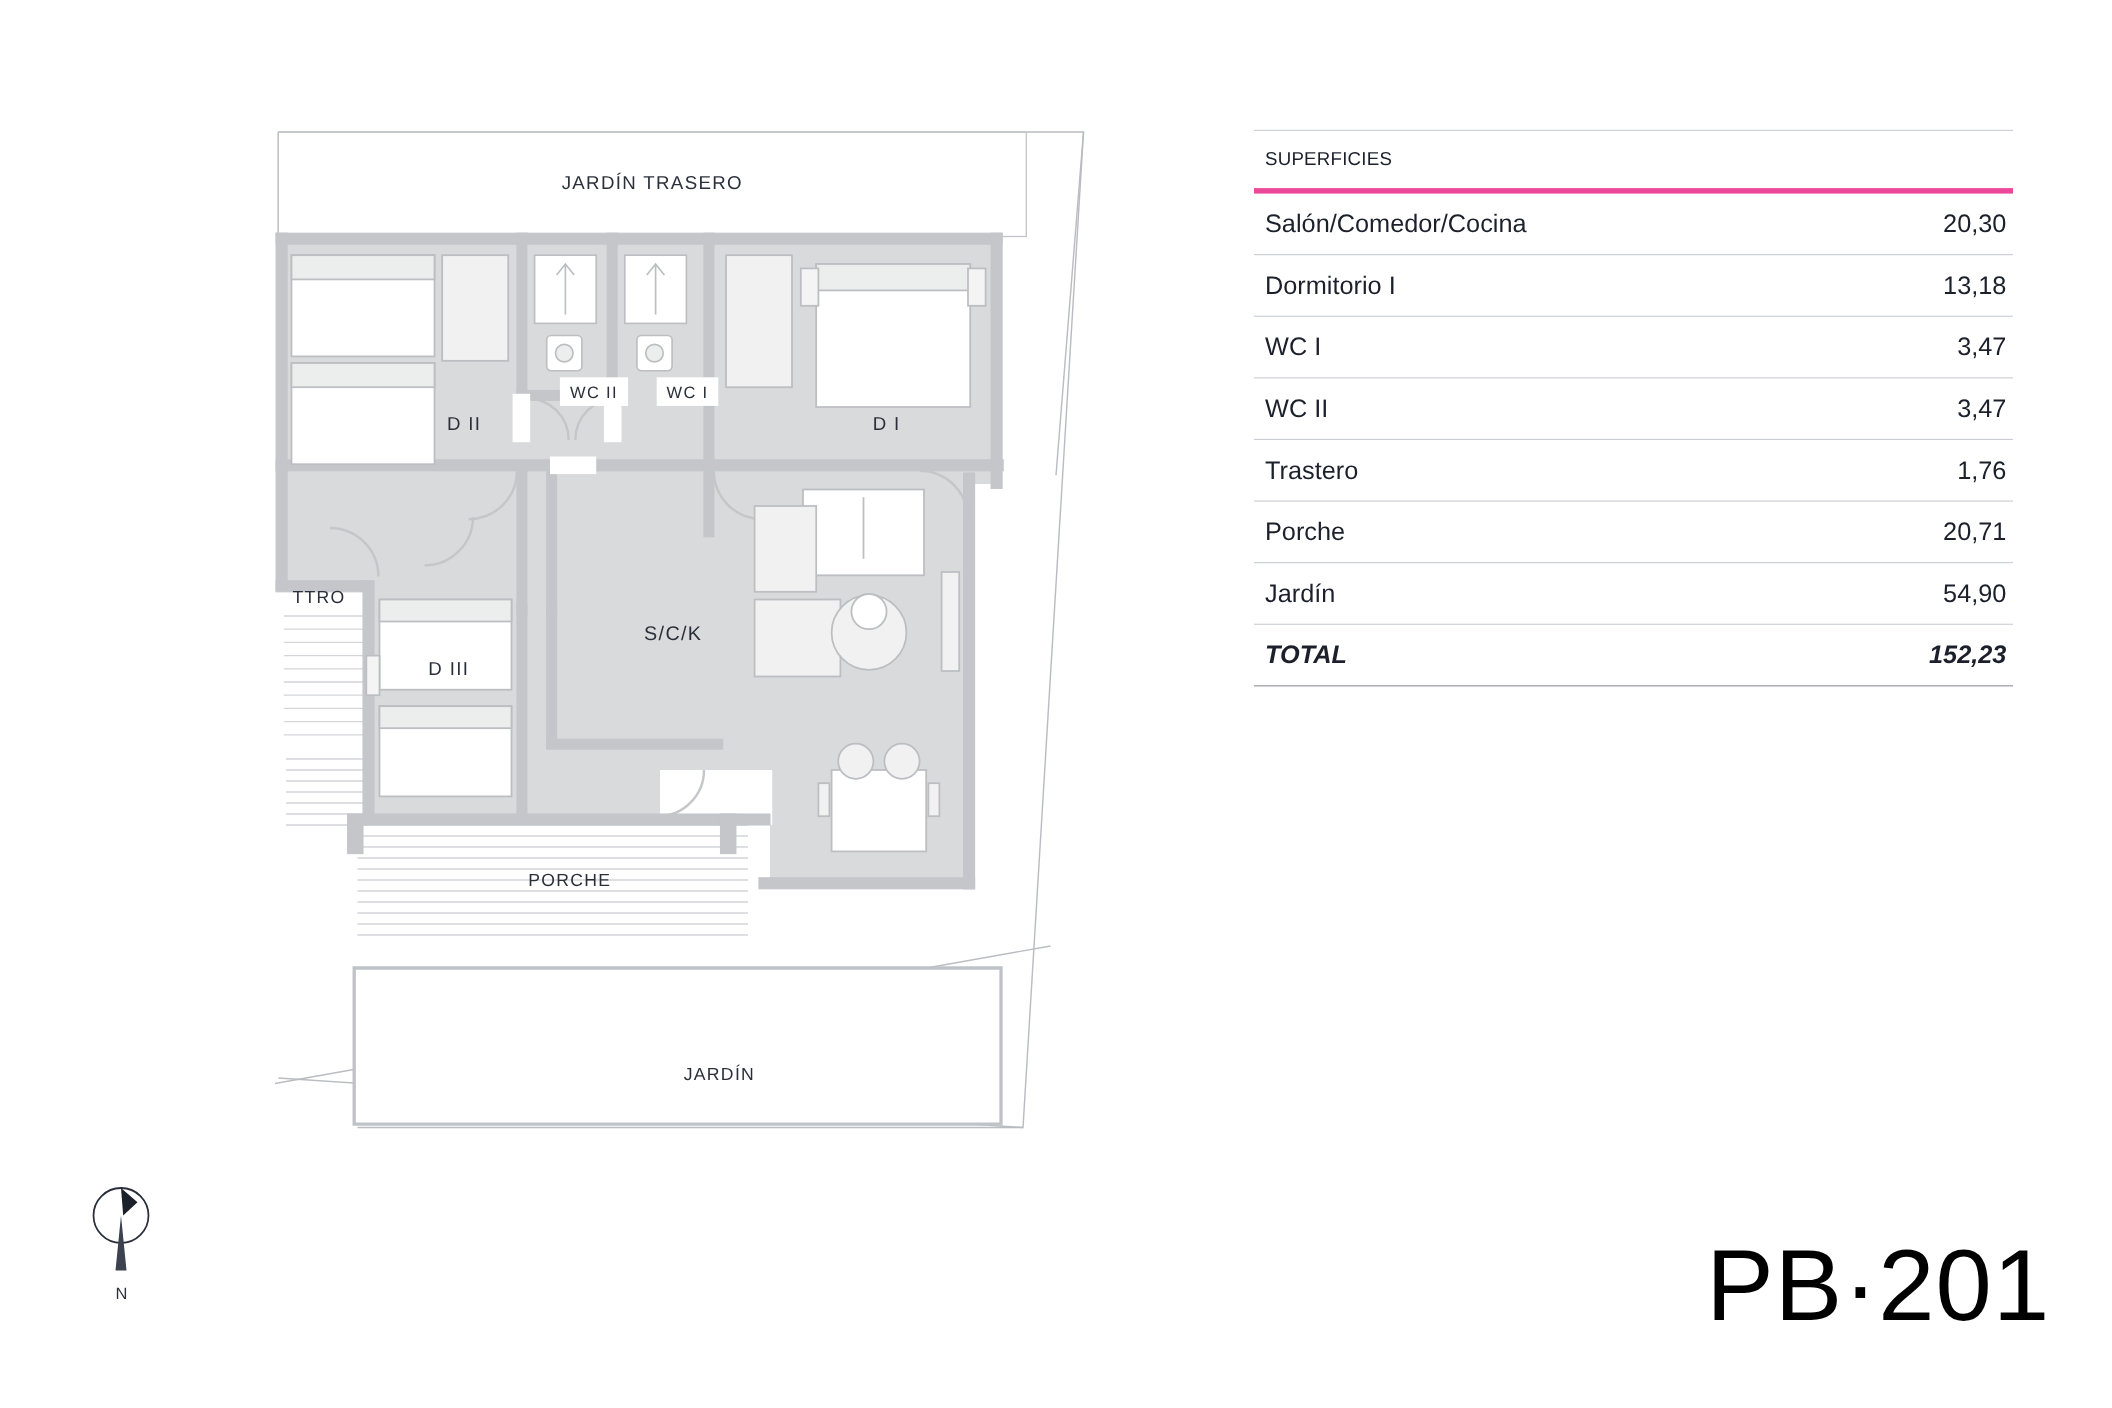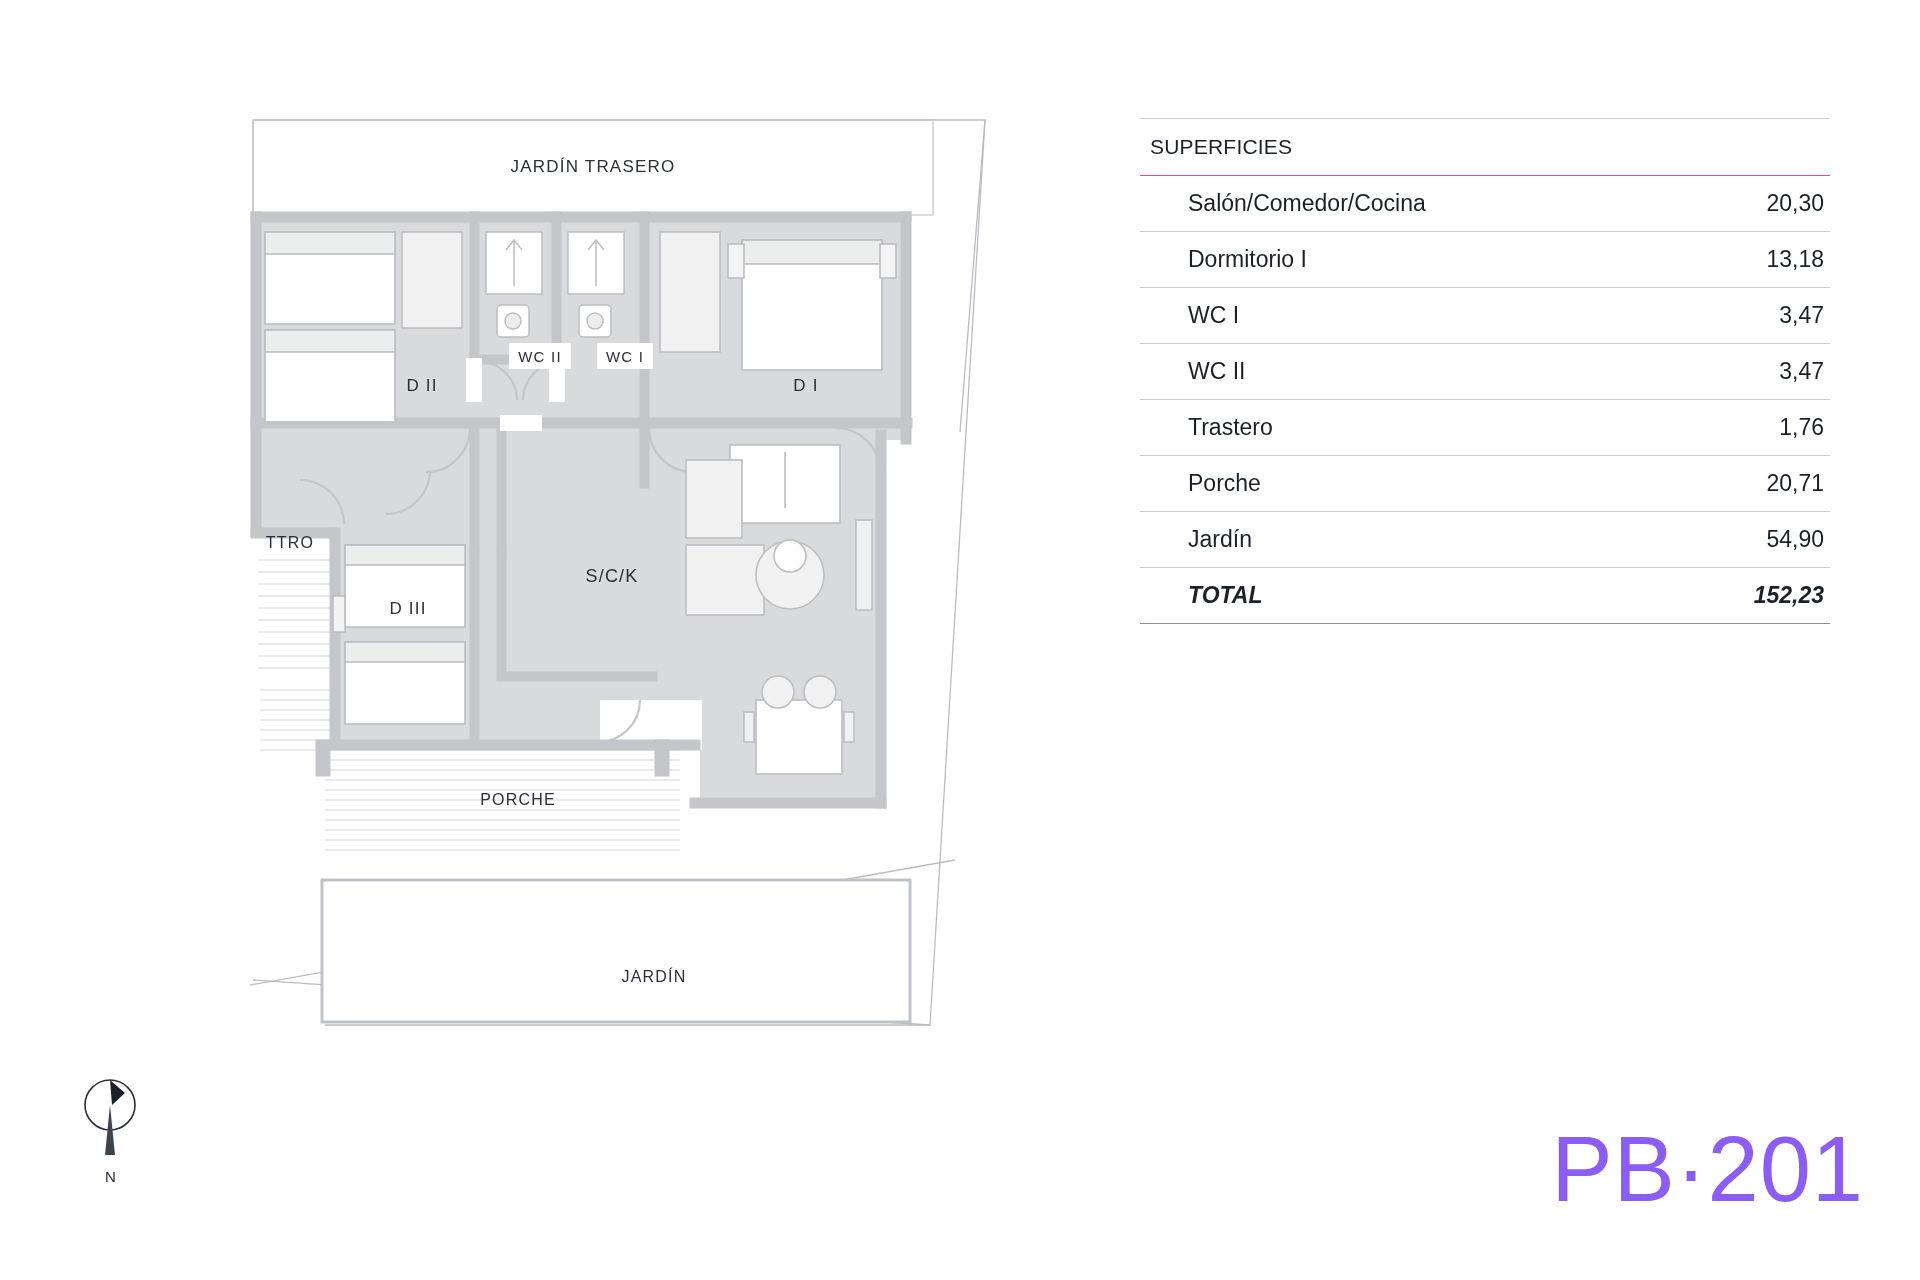--- a/index.html
+++ b/index.html
@@ -32,52 +32,52 @@
   }
 
   
   #surfaces-panel {
     position: absolute;
     left: 1140px;
     top: 118px;
     width: 690px;
   }
   .table-title {
-    font-size: 21px;
+    font-size: 17px;
     letter-spacing: .2px;
     padding: 16px 6px 16px 10px;
     color: #1b202b;
-    border-bottom: 1px solid #ec4899;
+    border-bottom: 5px solid #ec4899;
     border-top: 1px solid #c9ccd2;
   }
   .surf-row {
     display: flex;
     justify-content: space-between;
     align-items: baseline;
     border-bottom: 1px solid #c9ccd2;
     padding: 14px 6px 14px 10px;
     font-size: 23px;
     color: #1b202b;
   }
-  .surf-row .sname { white-space: nowrap; margin-left: 38px; }
+  .surf-row .sname { white-space: nowrap; }
   .surf-row .sval { white-space: nowrap; }
   .surf-row.total {
     font-weight: bold;
     border-bottom: 1px solid #8d9097;
     font-style: italic;
   }
 
   
   #plan-code {
     position: absolute;
     right: 56px;
     bottom: 58px;
     font-size: 92px;
     letter-spacing: 1px;
-    color: #8b5cf6;
+    color: #000000;
     font-family: "Liberation Sans", sans-serif;
   }
 
   
   #north-arrow {
     position: absolute;
     left: 78px;
     bottom: 95px;
     width: 78px;
     height: 110px;

